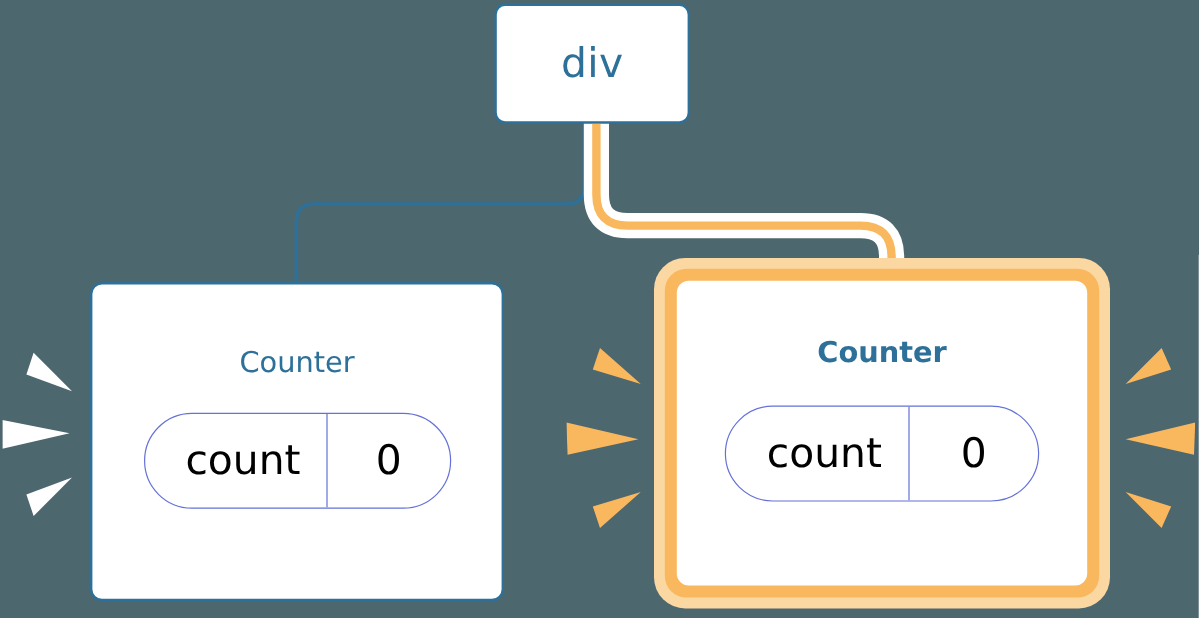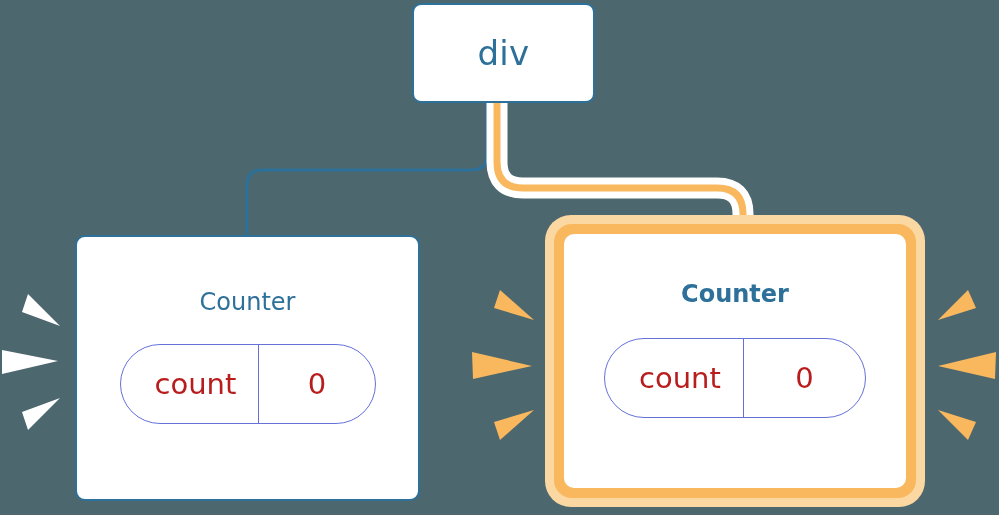--- a/index.html
+++ b/index.html
@@ -30,21 +30,21 @@
     box-sizing: border-box;
     background: #ffffff;
     display: flex;
     flex-direction: column;
     align-items: center;
   }
   
   #node-div {
     left: 412px;
     top: 3px;
-    width: 183px;
+    width: 163px;
     height: 100px;
     border: 2.5px solid #2d7099;
     border-radius: 9px;
     justify-content: center;
   }
   #node-div .node-title {
     font-size: 34px;
     color: #2d7099;
     letter-spacing: 0.3px;
     line-height: 1;
@@ -107,22 +107,22 @@
     height: 80px;
     margin-top: 30px;
     overflow: hidden;
   }
   #node-counter-left .pill { width: 256px; }
   #node-counter-right .pill { width: 262px; margin-top: 32px; }
   .pill-key, .pill-val {
     display: flex;
     align-items: center;
     justify-content: center;
-    font-size: 29px;
-    color: #b91c1c;
+    font-size: 34px;
+    color: #000000;
     line-height: 1;
   }
   .pill-key {
     flex: 0 0 auto;
     padding: 0 22px 0 34px;
   }
   .pill-val {
     flex: 1 1 auto;
     border-left: 1.8px solid #6571d8;
   }

